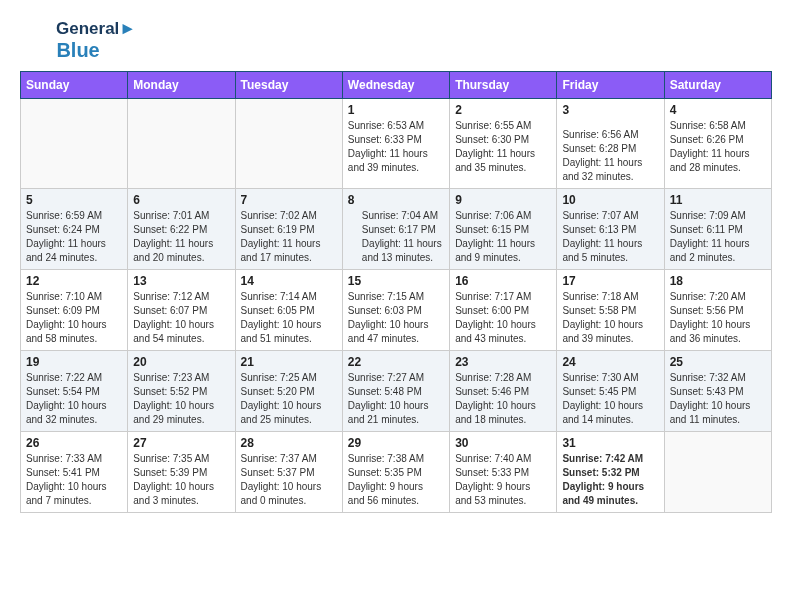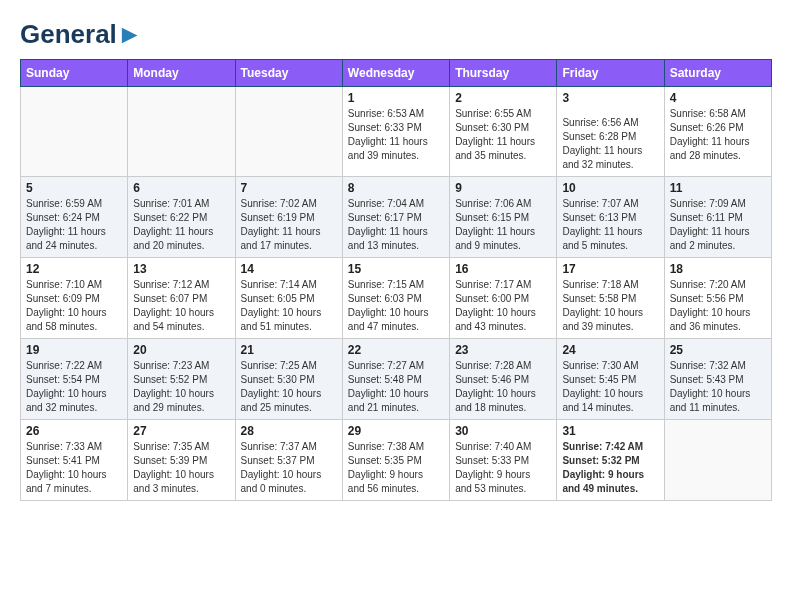--- a/index.html
+++ b/index.html
@@ -75,21 +75,22 @@
       line-height: 1.4;
       color: #333;
     }
   </style>
 </head>
 <body>
 
 <div class="header">
   <div class="logo">
   <div style="text-align:center; line-height:1.1;">
-    <div style="font-size:26px; font-weight:bold; color:#1a3a5c;">General<span style="color:#2980b9;">►</span></div>
+    <div style="font-size:17px; font-weight:bold; color:#1a3a5c;margin-left:36px;">General<span style="color:#2980b9;">►</span></div>
+    <div style="font-size:20px; font-weight:bold; color:#2980b9;">Blue</div>
   </div>
 </div>
   <div class="title-block">
     <div class="month-title"></div>
     <div class="location"></div>
   </div>
 </div>
 
 <table class="calendar">
   <thead>
@@ -154,21 +155,21 @@
         </td>
         <td>
           <span class="day-number">7</span>
           <div class="day-info" style="white-space: pre-line;">Sunrise: 7:02 AM
 Sunset: 6:19 PM
 Daylight: 11 hours
 and 17 minutes.</div>
         </td>
         <td>
           <span class="day-number">8</span>
-          <div class="day-info" style="white-space: pre-line;">Sunrise: 7:04 AM
+          <div class="day-info" style="white-space: pre-line; margin-left: 14px;">Sunrise: 7:04 AM
 Sunset: 6:17 PM
 Daylight: 11 hours
 and 13 minutes.</div>
         </td>
         <td>
           <span class="day-number">9</span>
           <div class="day-info" style="white-space: pre-line;">Sunrise: 7:06 AM
 Sunset: 6:15 PM
 Daylight: 11 hours
 and 9 minutes.</div>
@@ -250,21 +251,21 @@
         <td>
           <span class="day-number">20</span>
           <div class="day-info" style="white-space: pre-line;">Sunrise: 7:23 AM
 Sunset: 5:52 PM
 Daylight: 10 hours
 and 29 minutes.</div>
         </td>
         <td>
           <span class="day-number">21</span>
           <div class="day-info" style="white-space: pre-line;">Sunrise: 7:25 AM
-Sunset: 5:30 PM
+Sunset: 5:20 PM
 Daylight: 10 hours
 and 25 minutes.</div>
         </td>
         <td>
           <span class="day-number">22</span>
           <div class="day-info" style="white-space: pre-line;">Sunrise: 7:27 AM
 Sunset: 5:48 PM
 Daylight: 10 hours
 and 21 minutes.</div>
         </td>

